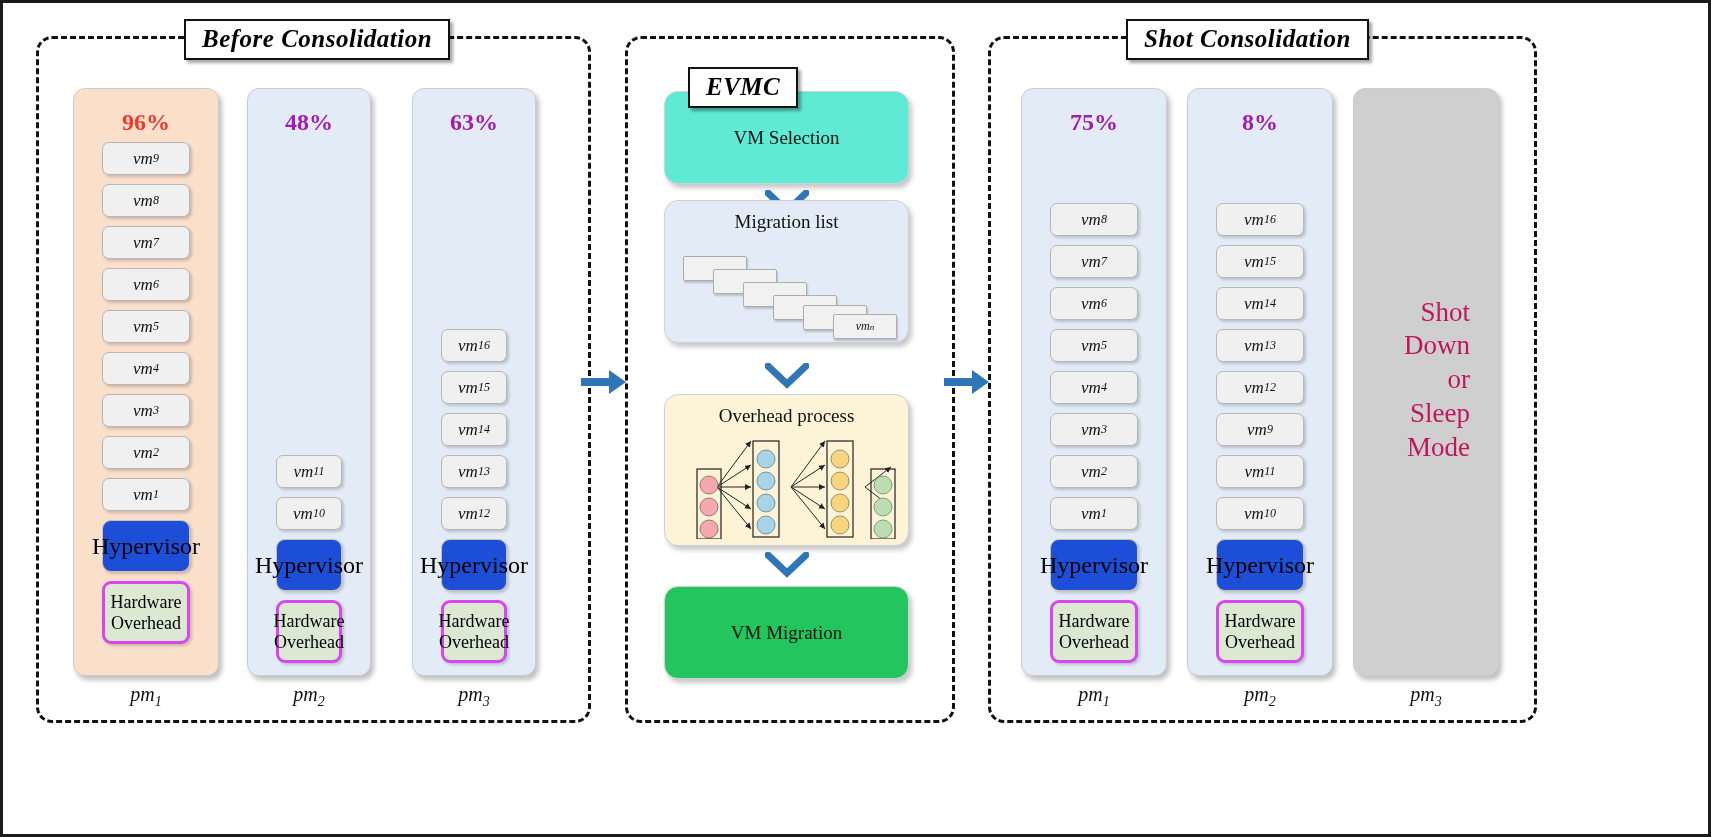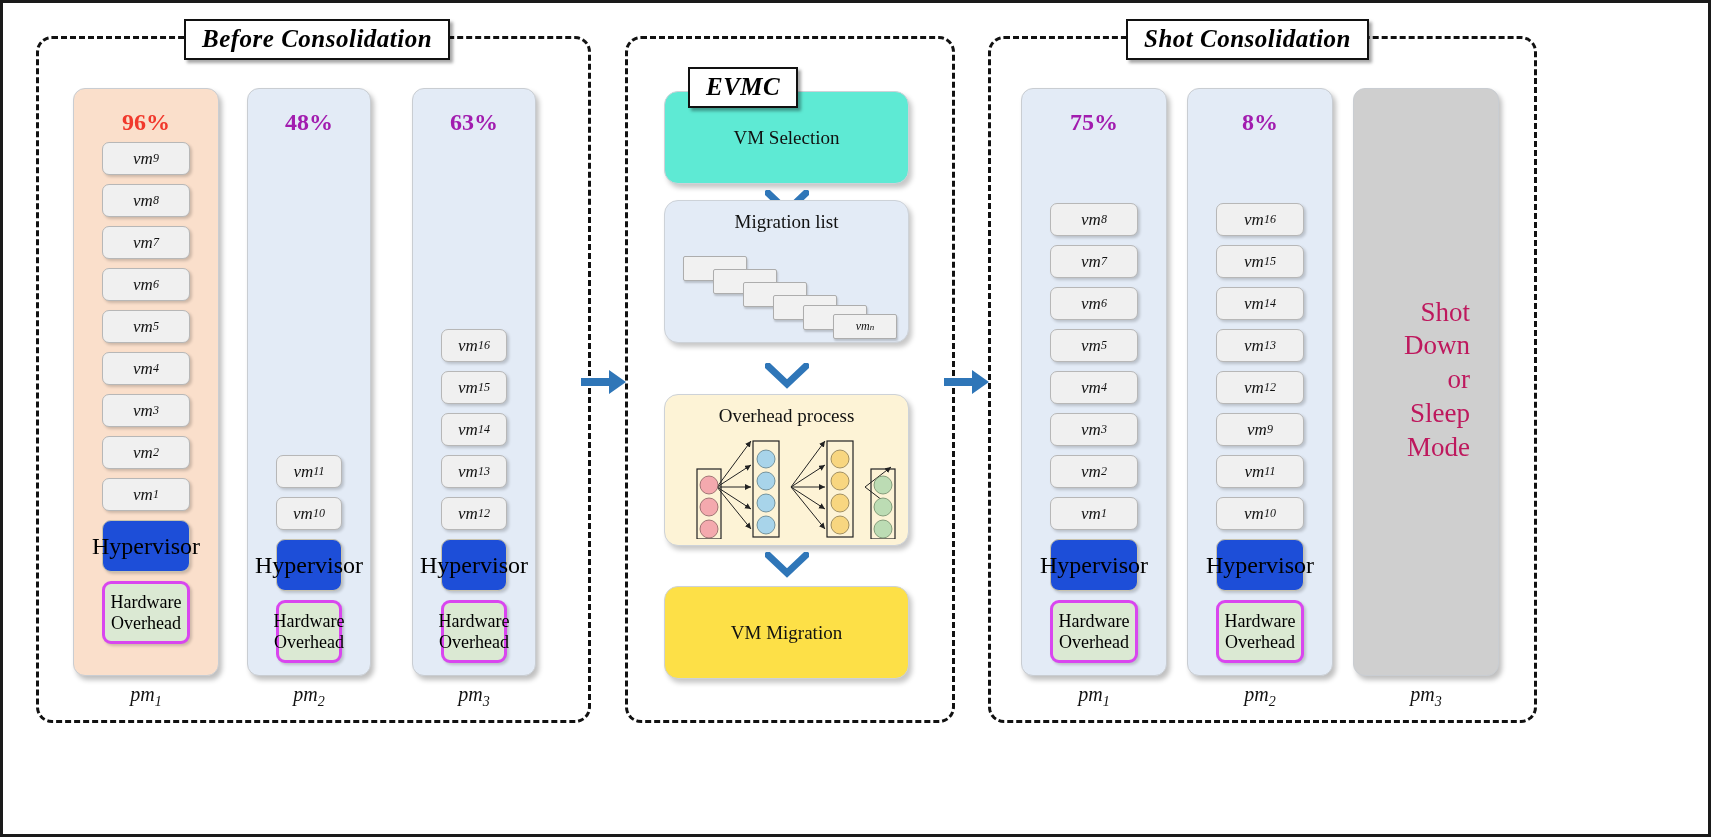--- a/index.html
+++ b/index.html
@@ -124,21 +124,21 @@
     box-shadow: 3px 4px 5px rgba(0,0,0,0.22);
     display: flex;
     align-items: center;
     justify-content: center;
     font-size: 19px;
     color: #111;
   }
   .stage.peach { background: #5eead4; }
   .stage.blue  { background: #e3ebf6; }
   .stage.cream { background: #fdf3d6; }
-  .stage.green { background: #fde047; }
+  .stage.green { background: #22c55e; }
   .stage-title {
     position: absolute;
     top: 10px; left: 0; right: 0;
     text-align: center;
     font-size: 19px;
   }
 
   .chev { position: absolute; }
 
   

